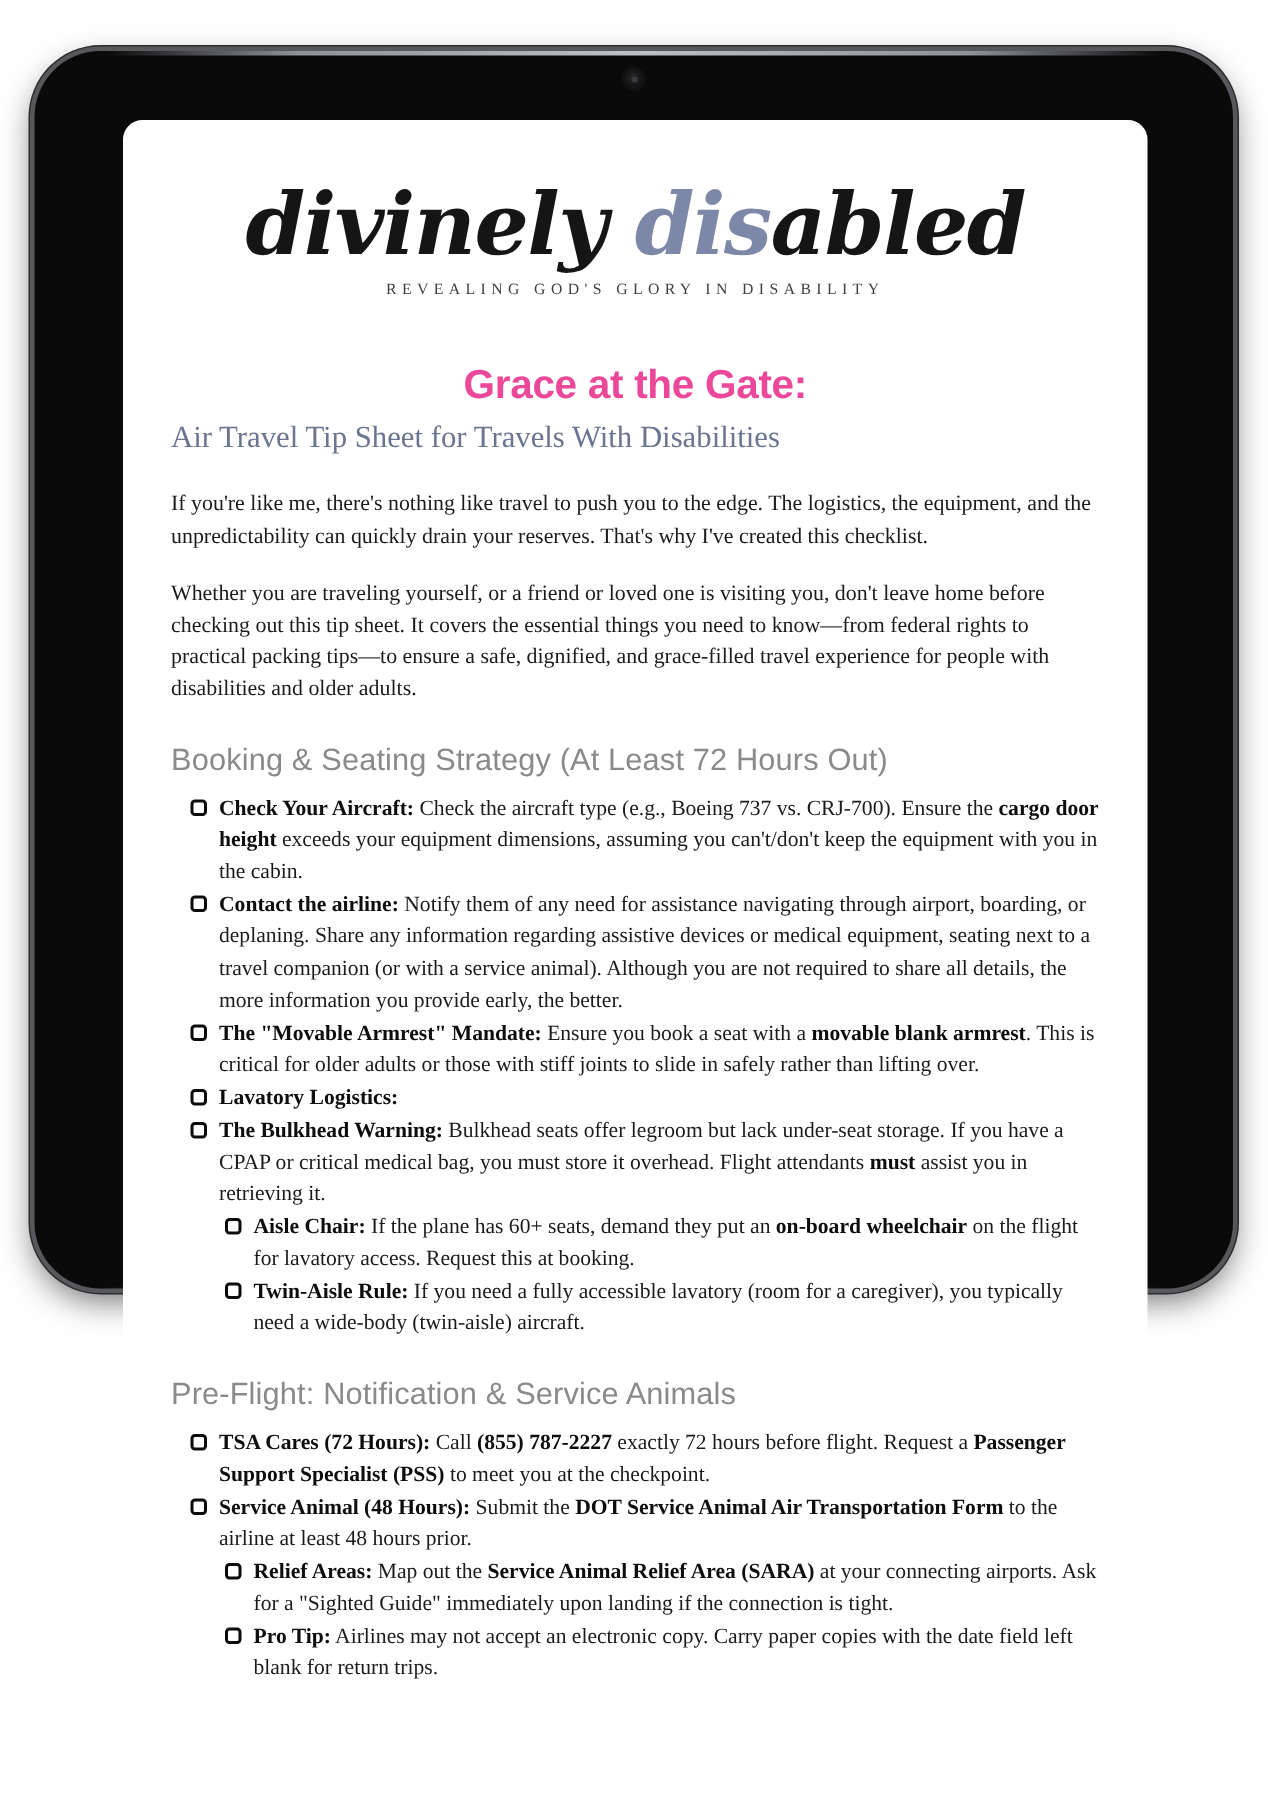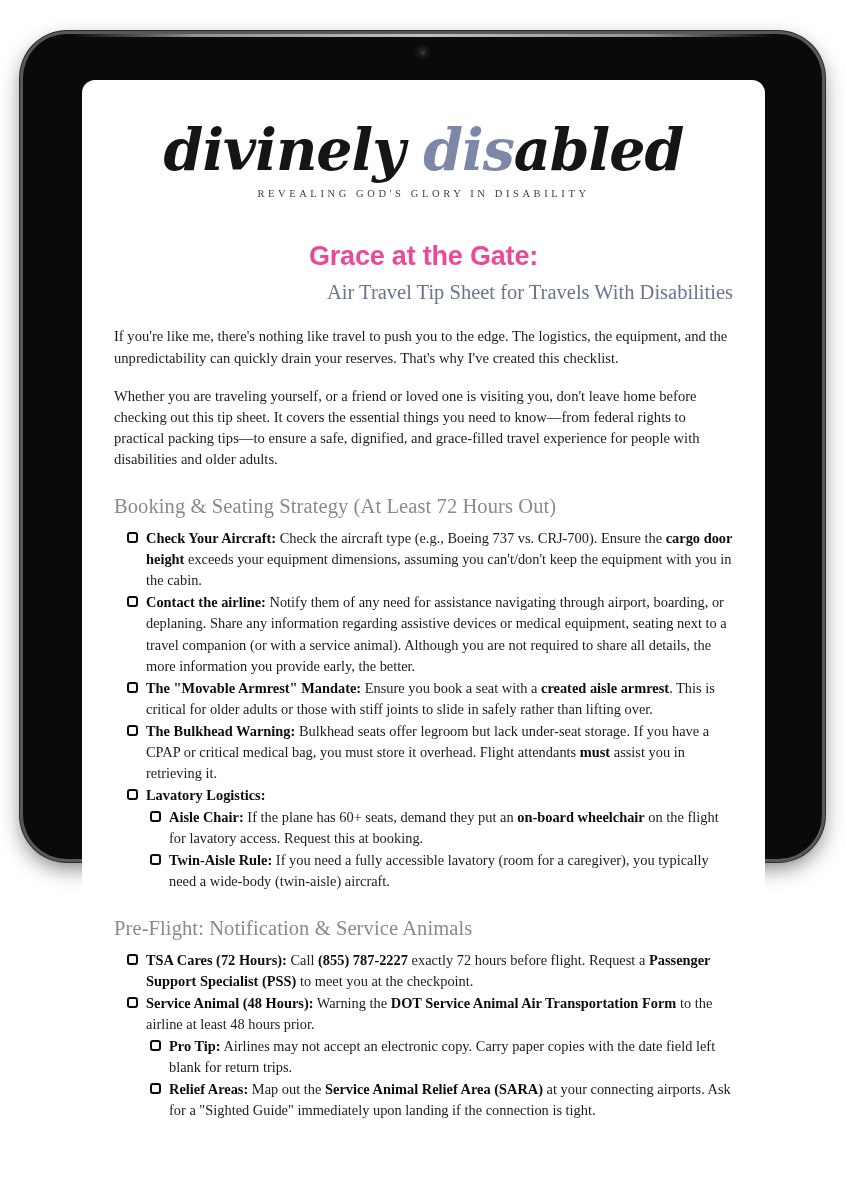--- a/index.html
+++ b/index.html
@@ -128,37 +128,37 @@
     color: #ec4899;
     text-align: center;
     margin-top: 42px;
     letter-spacing: -0.2px;
   }
   .doc-subtitle {
     font-family: "Liberation Serif", serif;
     font-weight: 400;
     font-size: 20.5px;
     color: #6b7490;
-    text-align: right;
+    text-align: left;
     margin-top: 9px;
   }
 
   
   .intro {
     font-size: 14.6px;
     line-height: 1.45;
     color: #1b1b1b;
     margin-top: 22px;
     text-align: left;
   }
   .intro + .intro { margin-top: 17px; }
 
   
   .section-heading {
-    font-family: Liberation Serif, serif;
+    font-family: Liberation Sans, sans-serif;
     font-weight: 400;
     font-size: 20.5px;
     color: #8a8a8a;
     margin-top: 25px;
     margin-bottom: 10px;
     letter-spacing: 0.1px;
   }
 
   
   .checklist { margin: 0; padding: 0; }
@@ -220,56 +220,56 @@
               <div class="check-item">
                 <span class="checkbox"></span>
                 <span class="check-text"><b>Check Your Aircraft:</b><span> Check the aircraft type (e.g., Boeing 737 vs. CRJ-700). Ensure the </span><b>cargo door height</b><span> exceeds your equipment dimensions, assuming you can't/don't keep the equipment with you in the cabin.</span></span>
               </div>
               <div class="check-item">
                 <span class="checkbox"></span>
                 <span class="check-text"><b>Contact the airline:</b><span>  Notify them of any need for assistance navigating through airport, boarding, or deplaning.  Share any information regarding assistive devices or medical equipment, seating next to a travel companion (or with a service animal).  Although you are not required to share all details, the more information you provide early, the better.</span></span>
               </div>
               <div class="check-item">
                 <span class="checkbox"></span>
-                <span class="check-text"><b>The "Movable Armrest" Mandate:</b><span> Ensure you book a seat with a </span><b>created aisle armrest</b><span>. This is critical for older adults or those with stiff joints to slide in safely rather than lifting over.</span></span>
+                <span class="check-text"><b>The "Movable Armrest" Mandate:</b><span> Ensure you book a seat with a </span><b>movable blank armrest</b><span>. This is critical for older adults or those with stiff joints to slide in safely rather than lifting over.</span></span>
+              </div>
+              <div class="check-item">
+                <span class="checkbox"></span>
+                <span class="check-text"><b>Lavatory Logistics:</b></span>
               </div>
               <div class="check-item">
                 <span class="checkbox"></span>
                 <span class="check-text"><b>The Bulkhead Warning:</b><span> Bulkhead seats offer legroom but lack under-seat storage. If you have a CPAP or critical medical bag, you must store it overhead. Flight attendants </span><b>must</b><span> assist you in retrieving it.</span></span>
-              </div>
-              <div class="check-item">
-                <span class="checkbox"></span>
-                <span class="check-text"><b>Lavatory Logistics:</b></span>
               </div>
               <div class="check-item sub">
                 <span class="checkbox"></span>
                 <span class="check-text"><b>Aisle Chair:</b><span> If the plane has 60+ seats, demand they put an </span><b>on-board wheelchair</b><span> on the flight for lavatory access. Request this at booking.</span></span>
               </div>
               <div class="check-item sub">
                 <span class="checkbox"></span>
                 <span class="check-text"><b>Twin-Aisle Rule:</b><span> If you need a fully accessible lavatory (room for a caregiver), you typically need a wide-body (twin-aisle) aircraft.</span></span>
               </div>
             </div>
             <div class="section-heading">Pre-Flight: Notification &amp; Service Animals</div>
             <div class="checklist">
               <div class="check-item">
                 <span class="checkbox"></span>
                 <span class="check-text"><b>TSA Cares (72 Hours):</b><span> Call </span><b>(855) 787-2227</b><span> exactly 72 hours before flight. Request a </span><b>Passenger Support Specialist (PSS)</b><span> to meet you at the checkpoint.</span></span>
               </div>
               <div class="check-item">
                 <span class="checkbox"></span>
-                <span class="check-text"><b>Service Animal (48 Hours):</b><span> Warning the </span><b>DOT Service Animal Air Transportation Form</b><span> to the airline at least 48 hours prior.</span></span>
+                <span class="check-text"><b>Service Animal (48 Hours):</b><span> Submit the </span><b>DOT Service Animal Air Transportation Form</b><span> to the airline at least 48 hours prior.</span></span>
+              </div>
+              <div class="check-item sub">
+                <span class="checkbox"></span>
+                <span class="check-text"><b>Relief Areas:</b><span> Map out the </span><b>Service Animal Relief Area (SARA)</b><span> at your connecting airports. Ask for a "Sighted Guide" immediately upon landing if the connection is tight.</span></span>
               </div>
               <div class="check-item sub">
                 <span class="checkbox"></span>
                 <span class="check-text"><b>Pro Tip:</b><span> Airlines may not accept an electronic copy. Carry paper copies with the date field left blank for return trips.</span></span>
-              </div>
-              <div class="check-item sub">
-                <span class="checkbox"></span>
-                <span class="check-text"><b>Relief Areas:</b><span> Map out the </span><b>Service Animal Relief Area (SARA)</b><span> at your connecting airports. Ask for a "Sighted Guide" immediately upon landing if the connection is tight.</span></span>
               </div>
             </div>
           </div>
 
       </div>
     </div>
   </div>
 </div>
 
 </body></html>

